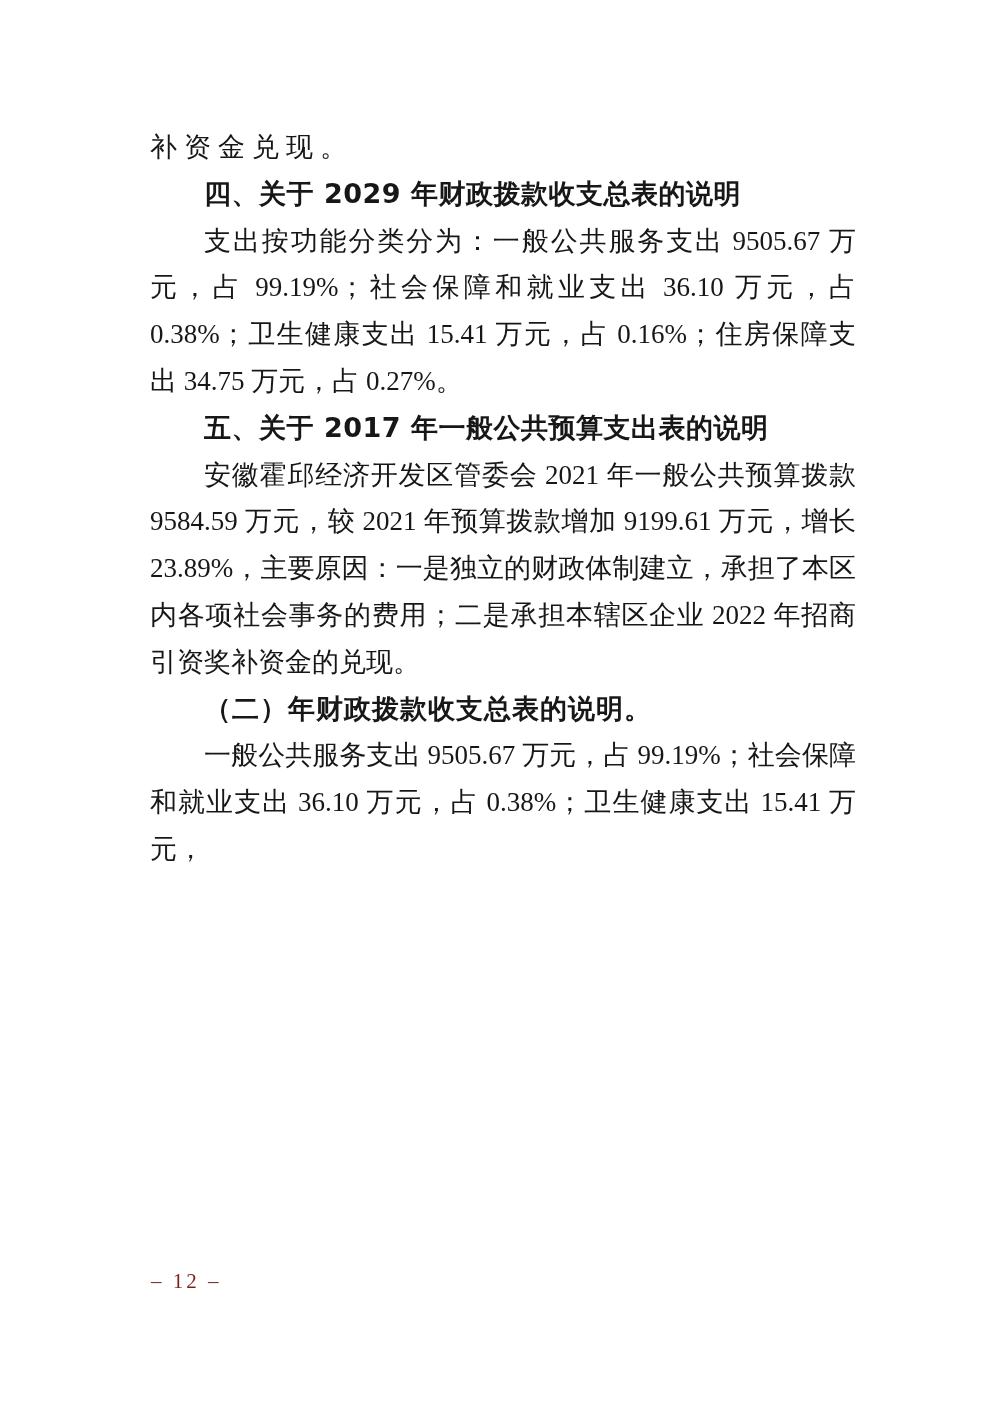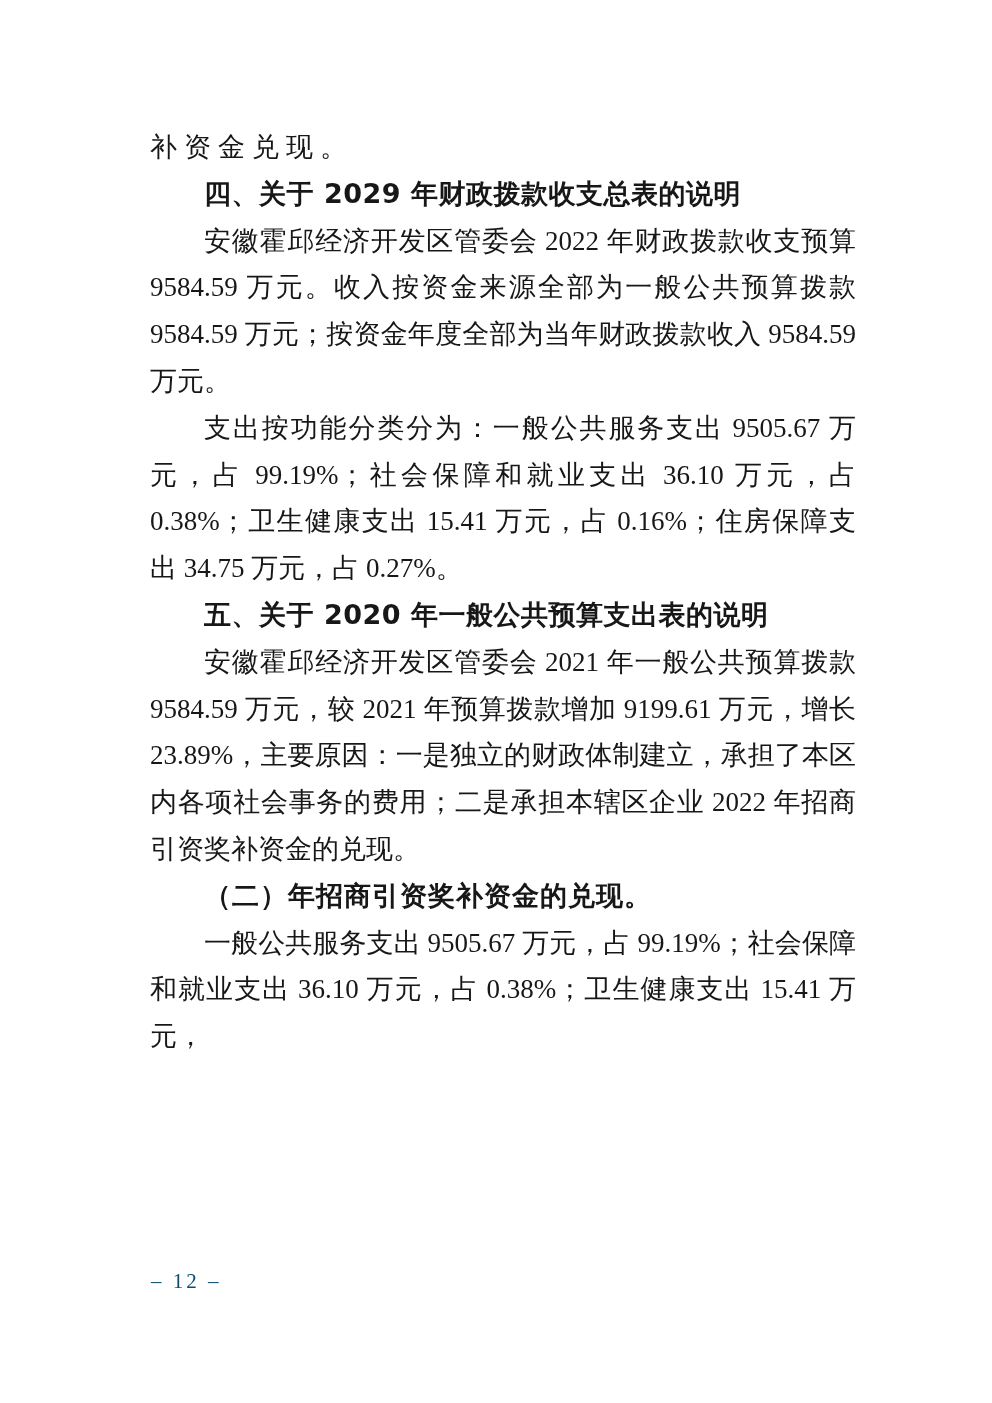--- a/index.html
+++ b/index.html
@@ -54,32 +54,31 @@
     font-family: "DejaVu Serif", "Liberation Serif", serif;
     letter-spacing: 1px;
   }
   .page-number {
     position: absolute;
     left: 151px;
     top: 1269px;
     font-family: "Liberation Serif", "DejaVu Serif", serif;
     font-size: 21px;
     letter-spacing: 3px;
-    color: #0c4a6e;
+    color: #7f1d1d;
     white-space: pre;
   }
 </style>
 </head>
 <body>
 
 <div class="page">
   <div class="content">
     <p class="para cont">补资金兑现。</p>
     <p class="para heading">四、关于 2029 年财政拨款收支总表的说明</p>
-    <p class="para">安徽霍邱经济开发区管委会 2022 年财政拨款收支预算 9584.59 万元。收入按资金来源全部为一般公共预算拨款 9584.59 万元；按资金年度全部为当年财政拨款收入 9584.59 万元。</p>
     <p class="para">支出按功能分类分为：一般公共服务支出 9505.67 万元，占 99.19%；社会保障和就业支出 36.10 万元，占 0.38%；卫生健康支出 15.41 万元，占 0.16%；住房保障支出 34.75 万元，占 0.27%。</p>
-    <p class="para heading">五、关于 2020 年一般公共预算支出表的说明</p>
+    <p class="para heading">五、关于 2017 年一般公共预算支出表的说明</p>
     <p class="para">安徽霍邱经济开发区管委会 2021 年一般公共预算拨款 9584.59 万元，较 2021 年预算拨款增加 9199.61 万元，增长 23.89%，主要原因：一是独立的财政体制建立，承担了本区内各项社会事务的费用；二是承担本辖区企业 2022 年招商引资奖补资金的兑现。</p>
-    <p class="para subheading">（二）年招商引资奖补资金的兑现。</p>
+    <p class="para subheading">（二）年财政拨款收支总表的说明。</p>
     <p class="para">一般公共服务支出 9505.67 万元，占 99.19%；社会保障和就业支出 36.10 万元，占 0.38%；卫生健康支出 15.41 万元，</p>
   </div>
   <div class="page-number">– 12 –</div>
 </div>
 
 </body></html>

